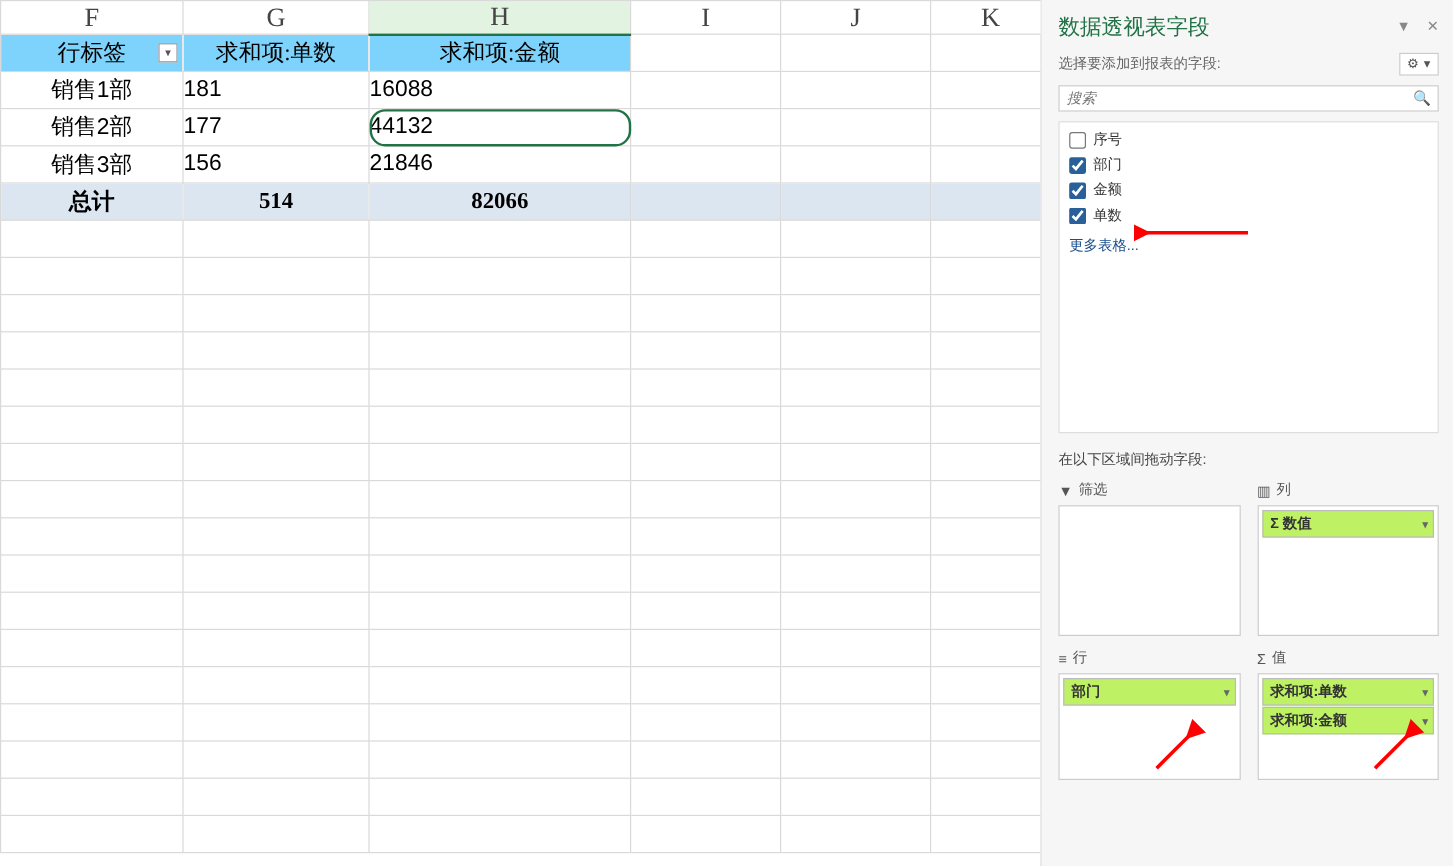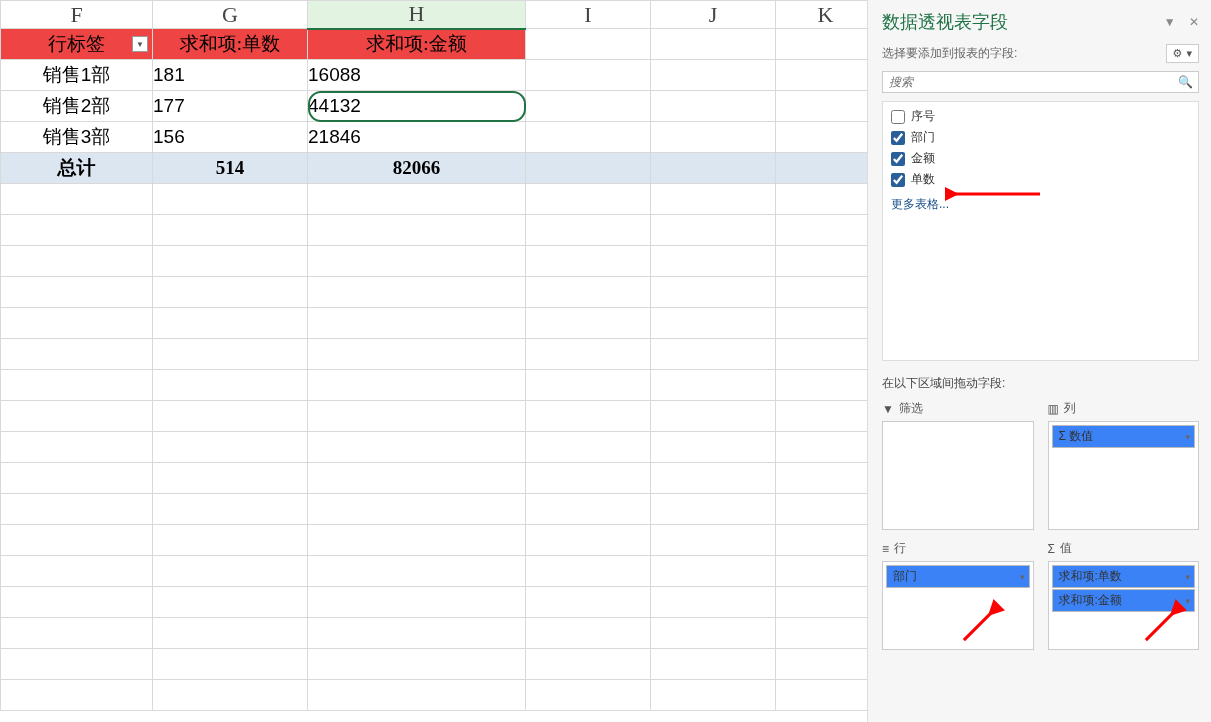--- a/index.html
+++ b/index.html
@@ -49,21 +49,21 @@
     border-bottom: 2px solid #217346;
   }
   .colF { width: 152px; }
   .colG { width: 155px; }
   .colH { width: 218px; }
   .colI { width: 125px; }
   .colJ { width: 125px; }
   .colK { width: 100px; }
 
   .pt-hdr {
-    background: #ef4444;
+    background: #7dd3fc;
     font-family: "SimSun","宋体",serif;
     font-size: 19px;
     font-weight: bold;
     color: #000;
   }
   .pt-row-label-cell {
     position: relative;
   }
   .filter-btn {
     position: absolute;
@@ -223,26 +223,27 @@
   }
   .area-drop {
     flex: 1;
     background: #fff;
     border: 1px solid #ccc;
     padding: 2px;
     overflow: auto;
   }
   .pill {
     border: 1px solid #bbb;
-    background: #3b82f6;
+    background: #bef264;
     margin: 1px;
     padding: 2px 16px 2px 6px;
     font-size: 12px;
     color: #333;
     position: relative;
+    font-weight: bold;
   }
   .pill::after {
     content: "▾";
     position: absolute;
     right: 4px; top: 50%;
     transform: translateY(-50%);
     color: #666;
     font-size: 9px;
   }
 

